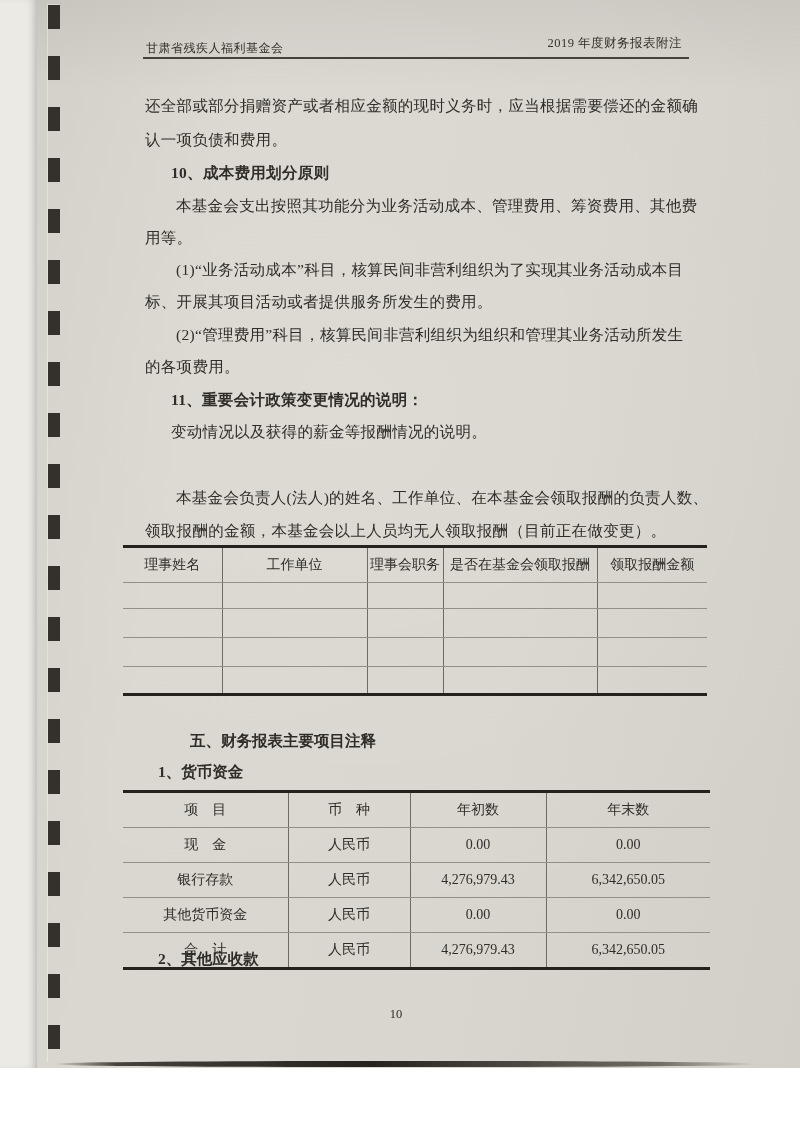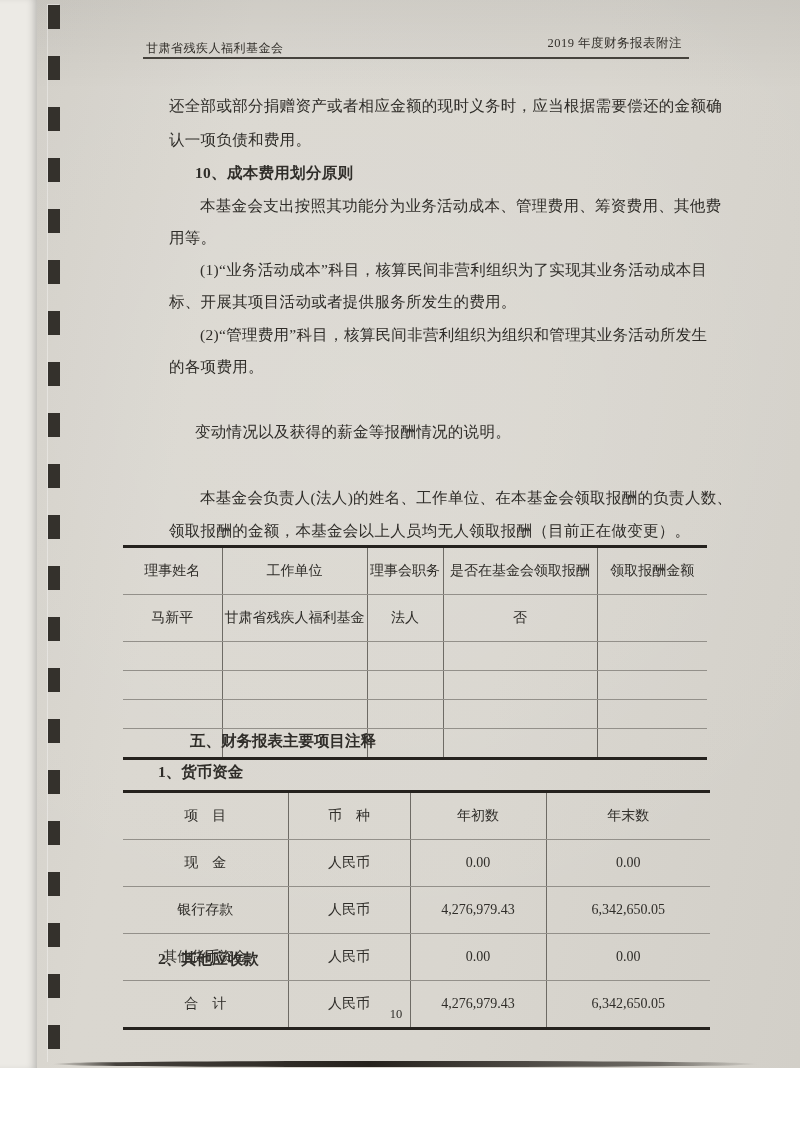--- a/index.html
+++ b/index.html
@@ -39,37 +39,37 @@
       rgba(28,24,19,0) 0%, rgba(28,24,19,0.78) 9%,
       rgba(28,24,19,0.95) 45%, rgba(28,24,19,0.55) 86%, rgba(28,24,19,0) 100%);
   }
 
   
   .hdr-left  { position:absolute; left:146px; top:40px; font-size:12px; color:#33302b; letter-spacing:0.5px; }
   .hdr-right { position:absolute; right:118px; top:35px; font-size:12.5px; color:#33302b; letter-spacing:0.5px; }
   .hdr-rule  { position:absolute; left:143px; top:57px; width:546px; height:2px; background:#45423c; }
 
   
-  .bl { position:absolute; font-size:15.5px; color:#2f2d29; letter-spacing:0.3px; white-space:nowrap;margin-left:24px; }
+  .bl { position:absolute; font-size:15.5px; color:#2f2d29; letter-spacing:0.3px; white-space:nowrap; }
   .flush  { left:145px; }
   .indent { left:176px; }
   .head   { left:171px; font-weight:bold; }
   .head-plain { left:171px; }
   .sec { position:absolute; font-size:15.5px; font-weight:bold; color:#2f2d29; white-space:nowrap;text-align:right; }
 
   
   table.scan-tbl {
     position:absolute; border-collapse:collapse; table-layout:fixed;
     font-size:14px; color:#2f2d29;
     border-top:3px solid #25221e; border-bottom:3px solid #25221e;
   }
   .scan-tbl td, .scan-tbl th {
     text-align:center; vertical-align:middle; font-weight:normal;
     border-bottom:1px solid #93908a; border-left:1px solid #6e6b65;
-    overflow:hidden; white-space:nowrap; padding:14px 2px;
+    overflow:hidden; white-space:nowrap; padding:8px 2px;
   }
   .scan-tbl td:first-child, .scan-tbl th:first-child { border-left:none; }
   .scan-tbl tr:last-child td { border-bottom:none; }
   #board-table { left:123px; top:545px; width:584px; }
   #money-table { left:123px; top:790px; width:587px; }
 
   
   .page-num { position:absolute; left:0; top:1007px; width:792px; text-align:center; font-size:12.5px; color:#2f2d29; }
   .footer { position:absolute; left:0; top:1068px; width:800px; height:64px; background:#ffffff; }
 </style>
@@ -88,47 +88,41 @@
 
     <div class="bl flush" style="top:96px">还全部或部分捐赠资产或者相应金额的现时义务时，应当根据需要偿还的金额确</div>
     <div class="bl flush" style="top:130px">认一项负债和费用。</div>
     <div class="bl head" style="top:163px">10、成本费用划分原则</div>
     <div class="bl indent" style="top:196px">本基金会支出按照其功能分为业务活动成本、管理费用、筹资费用、其他费</div>
     <div class="bl flush" style="top:228px">用等。</div>
     <div class="bl indent" style="top:260px">(1)“业务活动成本”科目，核算民间非营利组织为了实现其业务活动成本目</div>
     <div class="bl flush" style="top:292px">标、开展其项目活动或者提供服务所发生的费用。</div>
     <div class="bl indent" style="top:325px">(2)“管理费用”科目，核算民间非营利组织为组织和管理其业务活动所发生</div>
     <div class="bl flush" style="top:357px">的各项费用。</div>
+    <div class="bl head" style="top:390px">11、重要会计政策变更情况的说明：</div>
     <div class="bl head-plain" style="top:422px">变动情况以及获得的薪金等报酬情况的说明。</div>
     <div class="bl indent" style="top:488px">本基金会负责人(法人)的姓名、工作单位、在本基金会领取报酬的负责人数、</div>
     <div class="bl flush" style="top:521px">领取报酬的金额，本基金会以上人员均无人领取报酬（目前正在做变更）。</div>
 
     <table class="scan-tbl" id="board-table">
       <colgroup>
           <col style="width:99px">
           <col style="width:145px">
           <col style="width:76px">
           <col style="width:154px">
           <col style="width:110px">
         </colgroup>
       <tbody>
           <tr style="height:31px">
         <th>理事姓名</th>
         <th>工作单位</th>
         <th>理事会职务</th>
         <th>是否在基金会领取报酬</th>
         <th>领取报酬金额</th>
       </tr>
-      <tr style="height:30px">
-        <td>马新平</td>
-        <td>甘肃省残疾人福利基金</td>
-        <td>法人</td>
-        <td>否</td>
-        <td></td>
-      </tr>
       <tr style="height:26px">
             <td></td>
             <td></td>
             <td></td>
             <td></td>
             <td></td>
           </tr>
       <tr style="height:29px">
             <td></td>
             <td></td>

